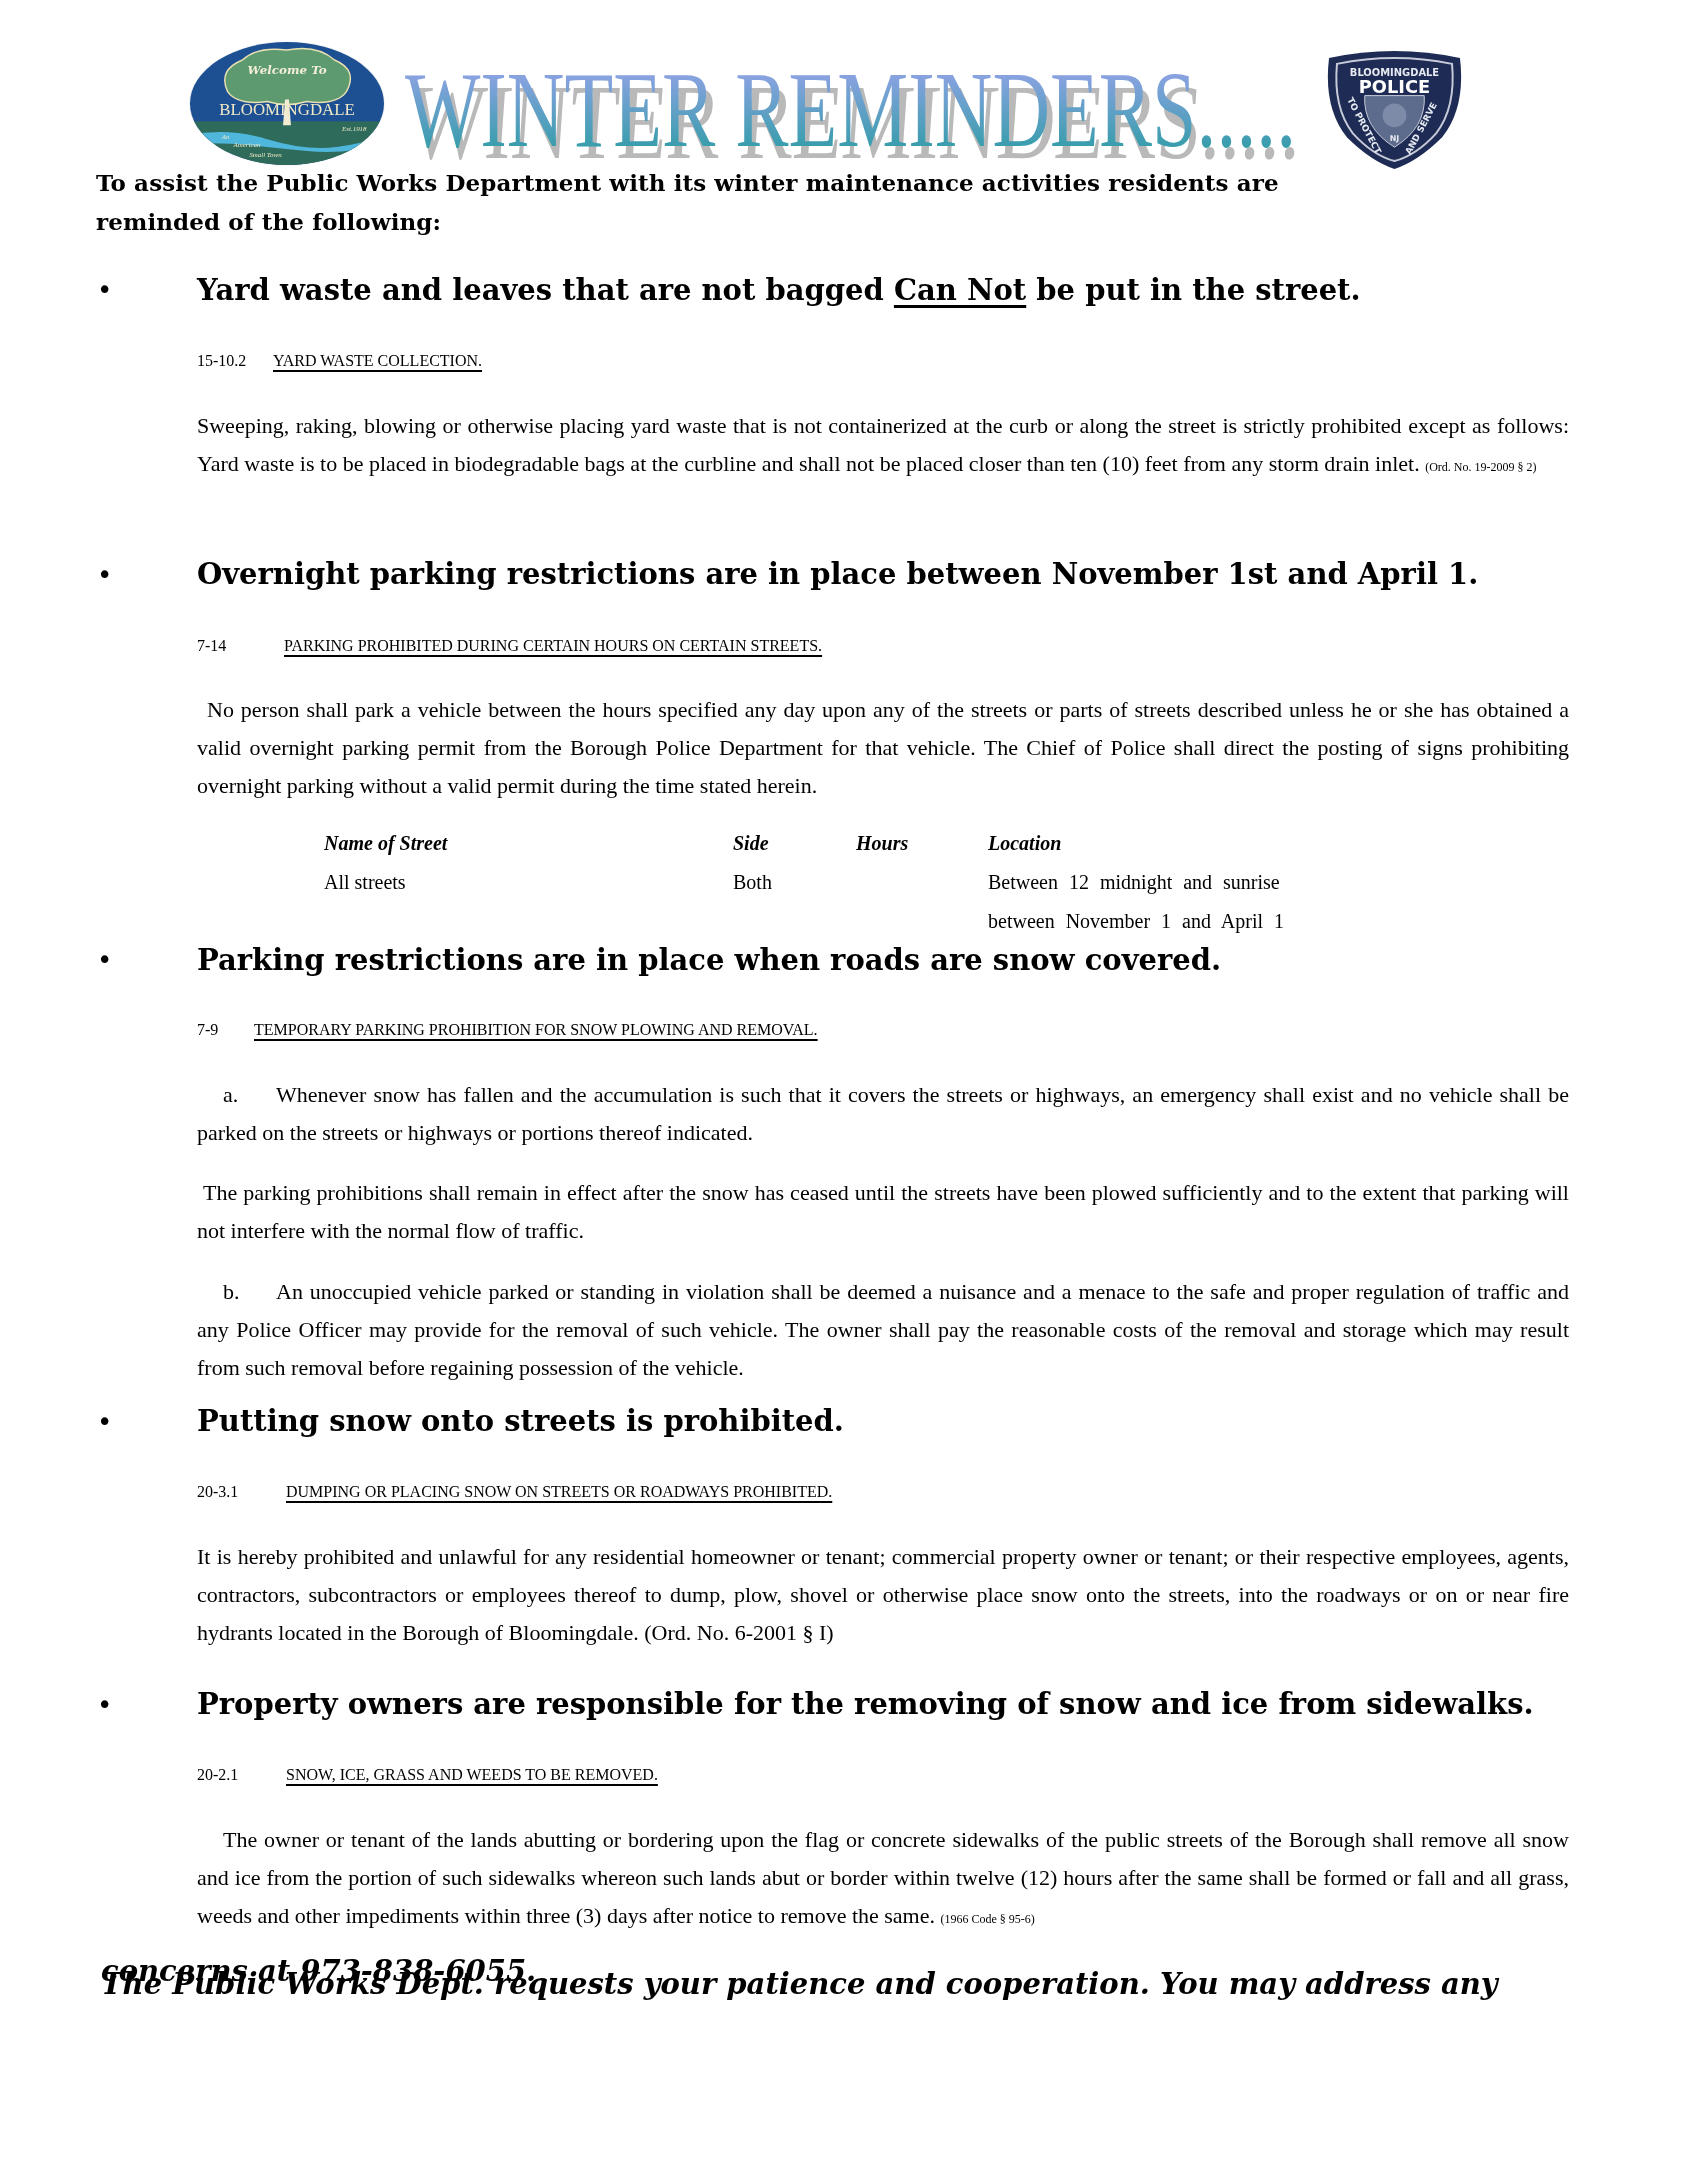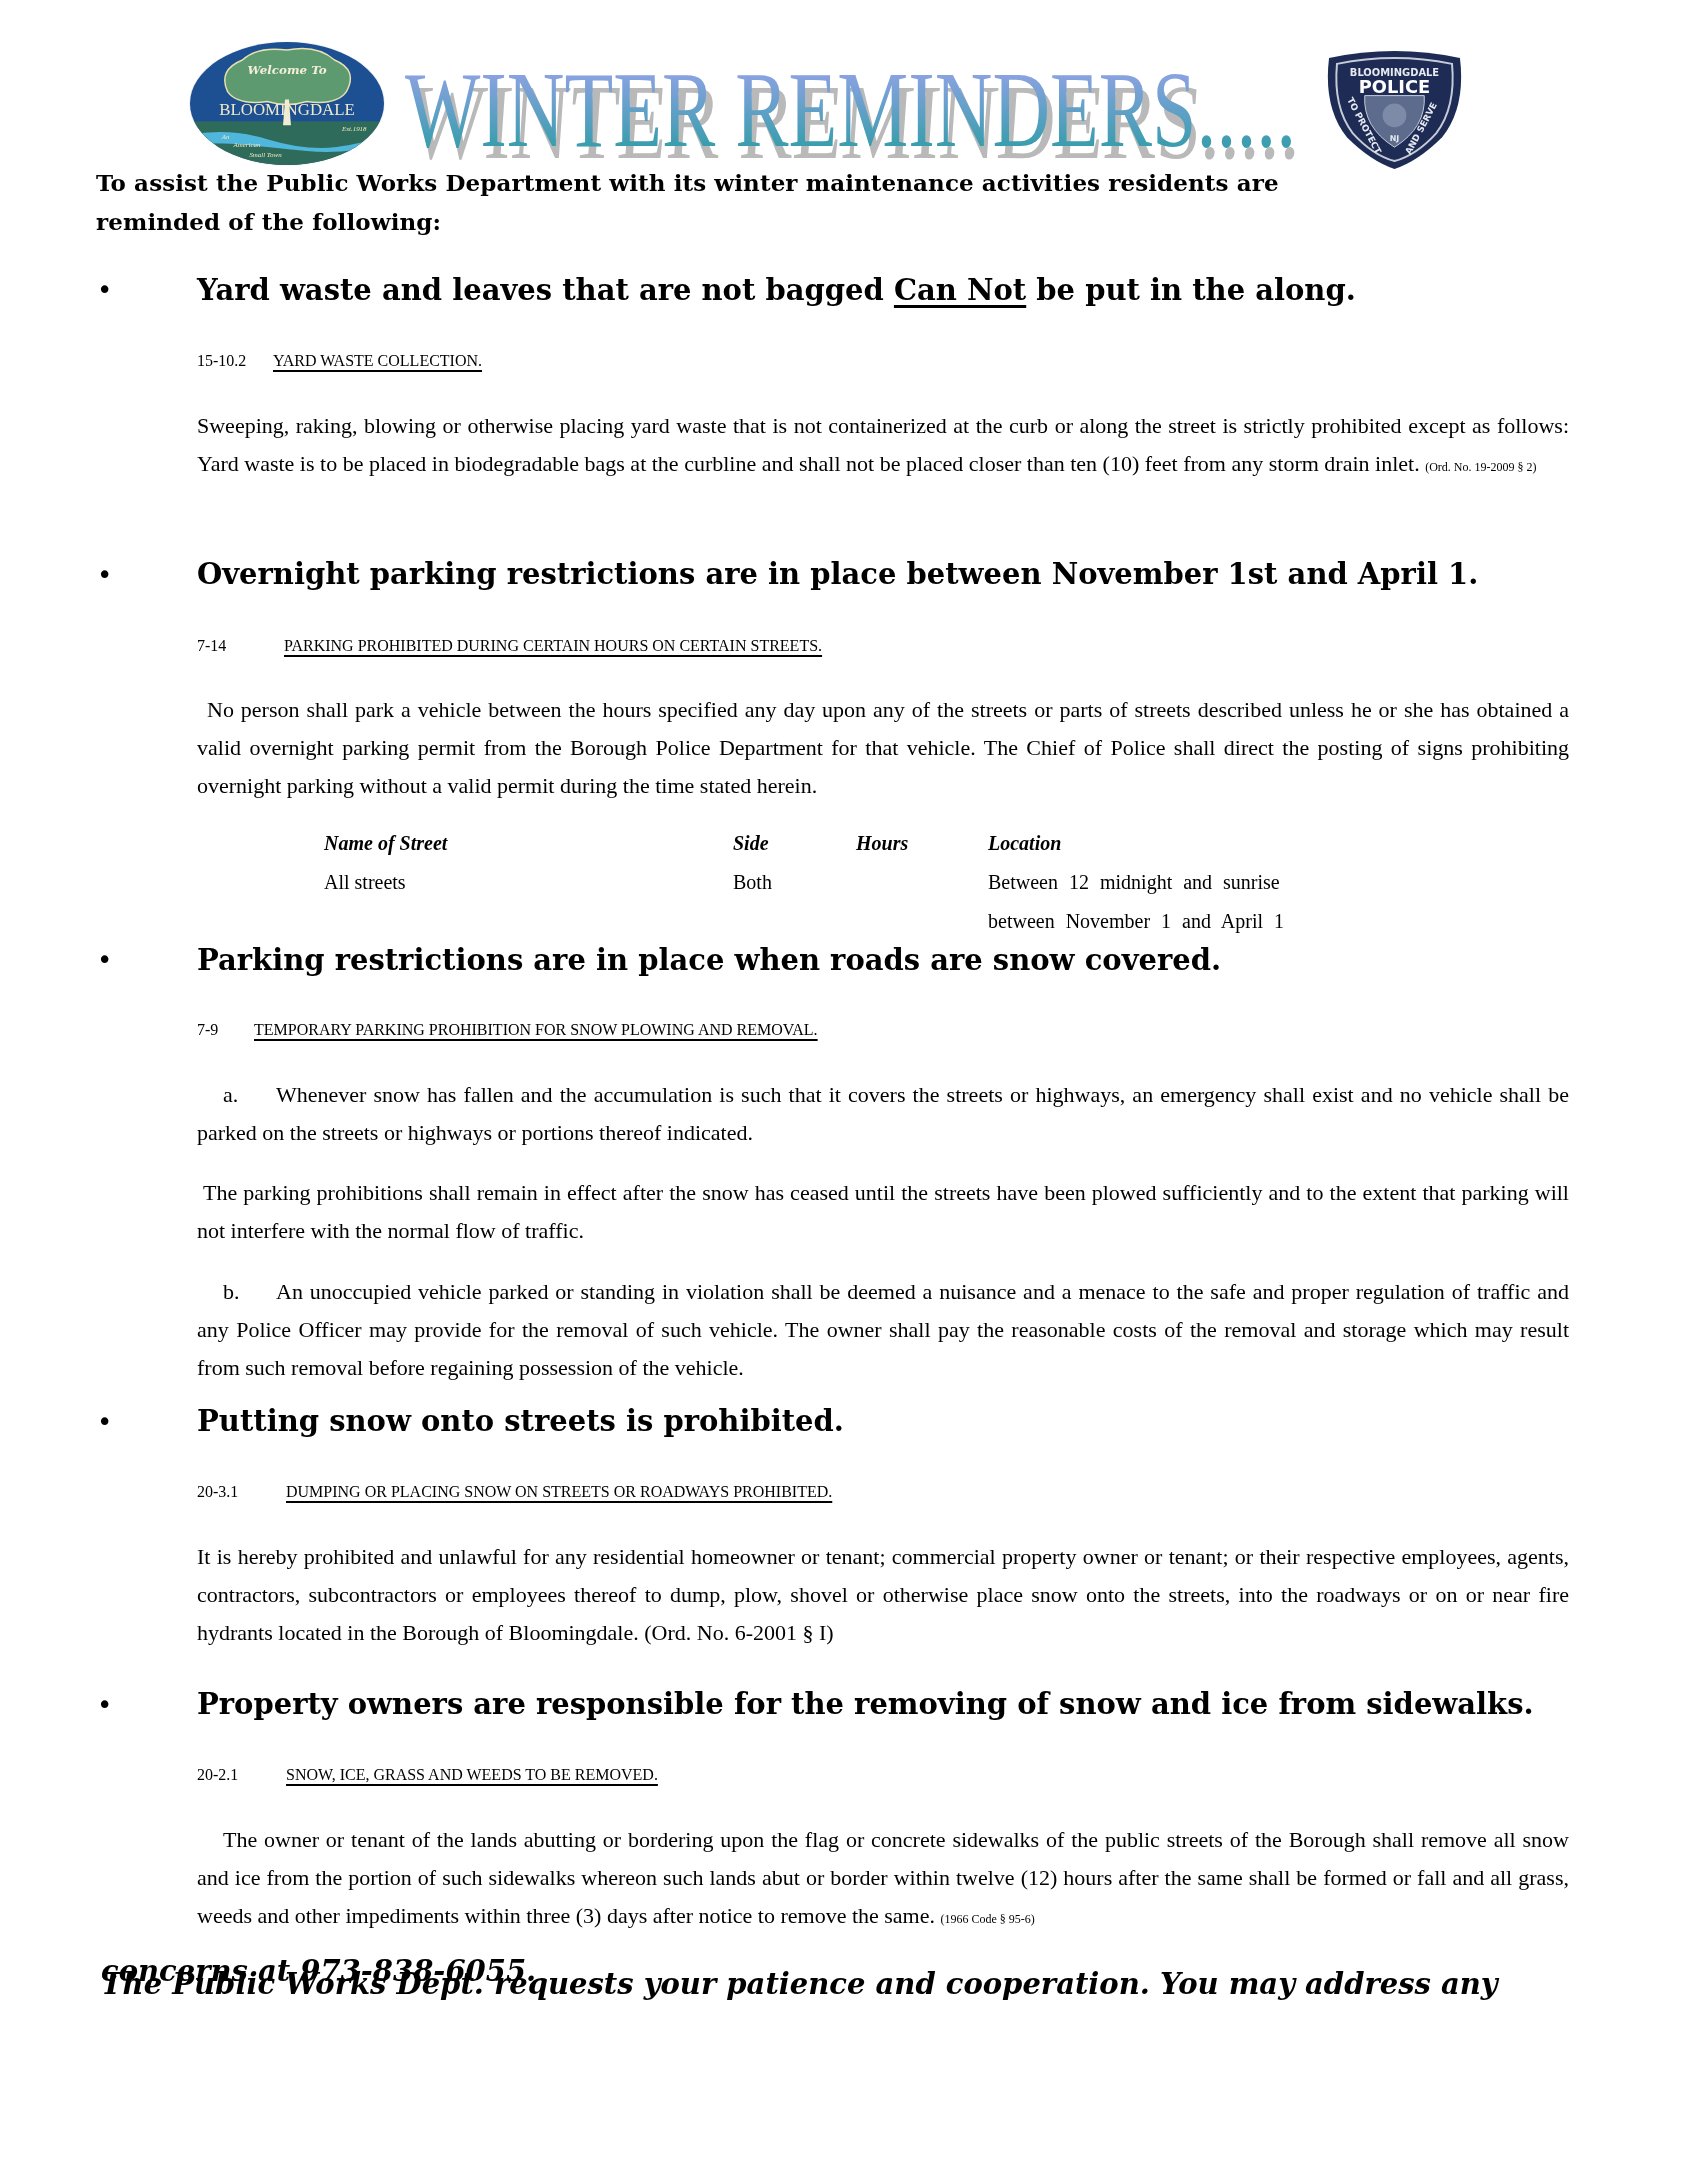--- a/index.html
+++ b/index.html
@@ -75,21 +75,21 @@
   <text x="0" y="0" font-family="DejaVu Sans, sans-serif" font-weight="bold" font-size="9" fill="#e6e9f0" transform="translate(24,52) rotate(62)">TO PROTECT</text>
   <text x="0" y="0" font-family="DejaVu Sans, sans-serif" font-weight="bold" font-size="9" fill="#e6e9f0" transform="translate(88,108) rotate(-62)">AND SERVE</text>
   <text x="72" y="94" text-anchor="middle" font-family="DejaVu Sans, sans-serif" font-weight="bold" font-size="8" fill="#e6e9f0">NJ</text>
 </svg>
 
 <div class="abs intro bold-serif" style="top:163px;">To assist the Public Works Department with its winter maintenance activities residents are</div>
 <div class="abs intro bold-serif" style="top:202px;">reminded of the following:</div>
 
 <div class="abs bullet-dot" style="top:275px;">•</div>
 <div class="abs bullet-text bold-serif" style="top:273px;">
-  <span>Yard waste and leaves that are not bagged </span><u>Can Not</u><span> be put in the along.</span>
+  <span>Yard waste and leaves that are not bagged </span><u>Can Not</u><span> be put in the street.</span>
 </div>
 <div class="abs sec-head serif" style="top:352px;">
   <span class="code" style="width:76px;">15-10.2</span><span>YARD WASTE COLLECTION.</span>
 </div>
 <div class="abs para serif" style="top:407px;">
   <span>Sweeping, raking, blowing or otherwise placing yard waste that is not containerized at the curb or along the street is strictly prohibited except as follows: Yard waste is to be placed in biodegradable bags at the curbline and shall not be placed closer than ten (10) feet from any storm drain inlet.</span>
   <span class="small">(Ord. No. 19-2009 § 2)</span>
 </div>
 
 <div class="abs bullet-dot" style="top:560px;">•</div>

